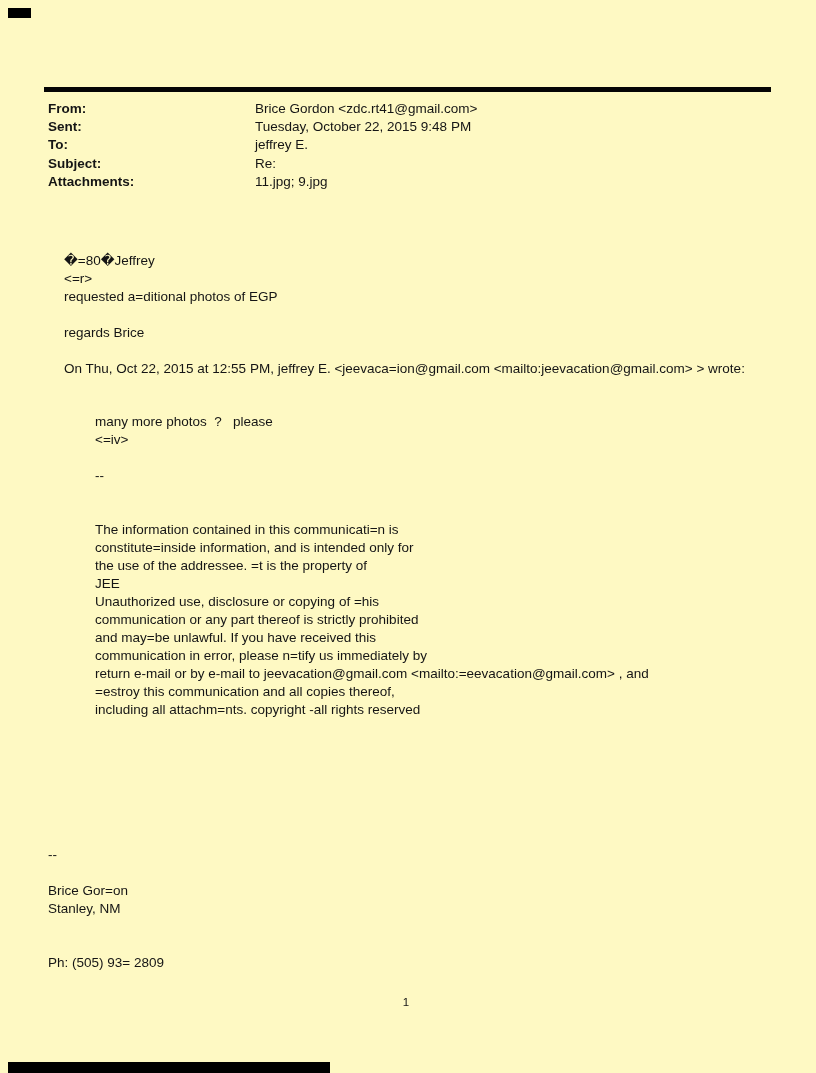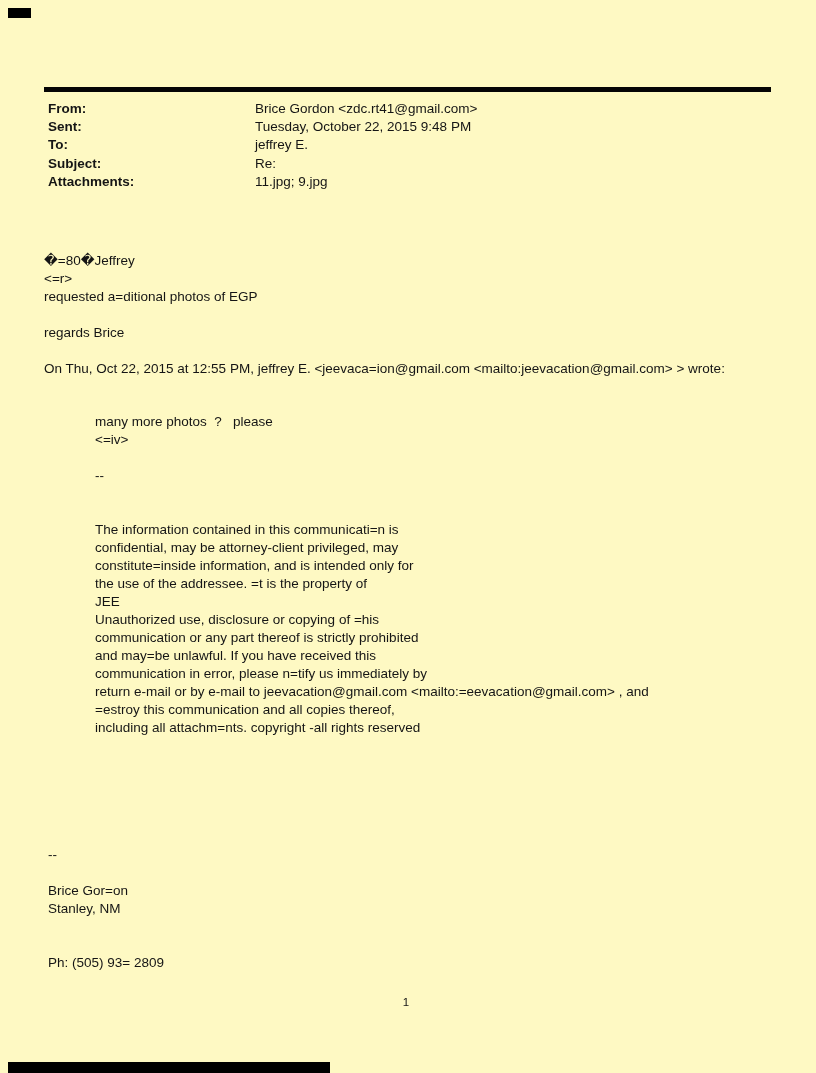--- a/index.html
+++ b/index.html
@@ -17,21 +17,21 @@
   .artifact-bottom-bar { left:8px; top:1062px; width:322px; height:11px; }
   .header-rule { position:absolute; left:44px; top:87px; width:727px; height:5px; background:#050505; }
 
   .header-block { position:absolute; left:48px; top:100px; font-size:13.5px; line-height:18.2px; }
   .header-row { display:flex; }
   .h-label { width:207px; font-weight:bold; white-space:pre; }
   .h-value { white-space:pre;text-align:right; }
 
   .textblock { position:absolute; font-size:13.5px; line-height:18px; }
   .line { height:18px; white-space:pre; }
-  .intro-block { left:44px; top:252px; }
+  .intro-block { left:64px; top:252px; }
   .quoted-block { left:95px; top:413px; }
   .indent-note { padding-left:23px; }
   .signature-block { left:48px; top:846px; }
 
   .page-number { position:absolute; left:0; top:996px; width:812px; text-align:center; font-size:11.5px; }
   .bates-number { position:absolute; right:30px; top:1091px; font-size:16px; letter-spacing:0.3px; }
 </style>
 </head>
 <body>
 
@@ -74,21 +74,20 @@
   </div>
 
   <div class="textblock quoted-block">
     <div class="line">many more photos  ?   please</div>
     <div class="line">&lt;=iv&gt;</div>
     <div class="line"></div>
     <div class="line">--</div>
     <div class="line"></div>
     <div class="line"></div>
     <div class="line">The information contained in this communicati=n is</div>
-    <div class="line">confidential, may be attorney-client privileged, may</div>
     <div class="line">constitute=inside information, and is intended only for</div>
     <div class="line">the use of the addressee. =t is the property of</div>
     <div class="line">JEE</div>
     <div class="line">Unauthorized use, disclosure or copying of =his</div>
     <div class="line">communication or any part thereof is strictly prohibited</div>
     <div class="line">and may=be unlawful. If you have received this</div>
     <div class="line">communication in error, please n=tify us immediately by</div>
     <div class="line">return e-mail or by e-mail to jeevacation@gmail.com &lt;mailto:=eevacation@gmail.com&gt; , and</div>
     <div class="line">=estroy this communication and all copies thereof,</div>
     <div class="line">including all attachm=nts. copyright -all rights reserved</div>

